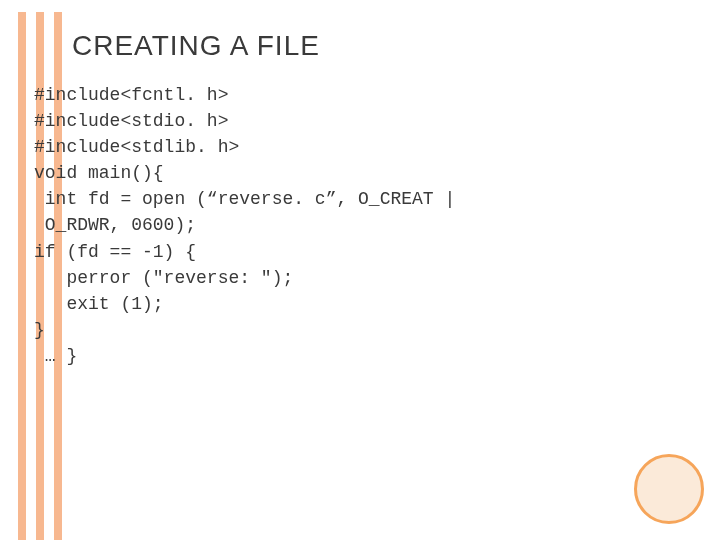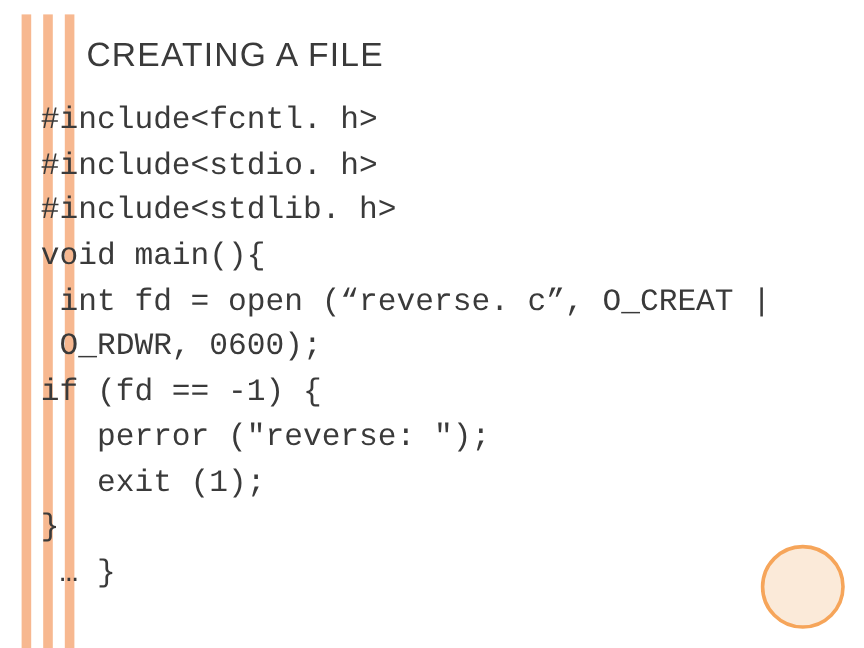--- a/index.html
+++ b/index.html
@@ -28,21 +28,21 @@
     font-size: 28px;
     letter-spacing: 1px;
     color: #3a3a3a;
     font-weight: 400;
   }
   .code {
     position: absolute;
     left: 22px;
     top: 70px;
     font-family: "Courier New", Courier, monospace;
-    font-size: 26px;
+    font-size: 18px;
     line-height: 1.45;
     color: #3a3a3a;
     white-space: pre;
   }
   .circle {
     position: absolute;
     right: 20px;
     bottom: 20px;
     width: 70px;
     height: 70px;

